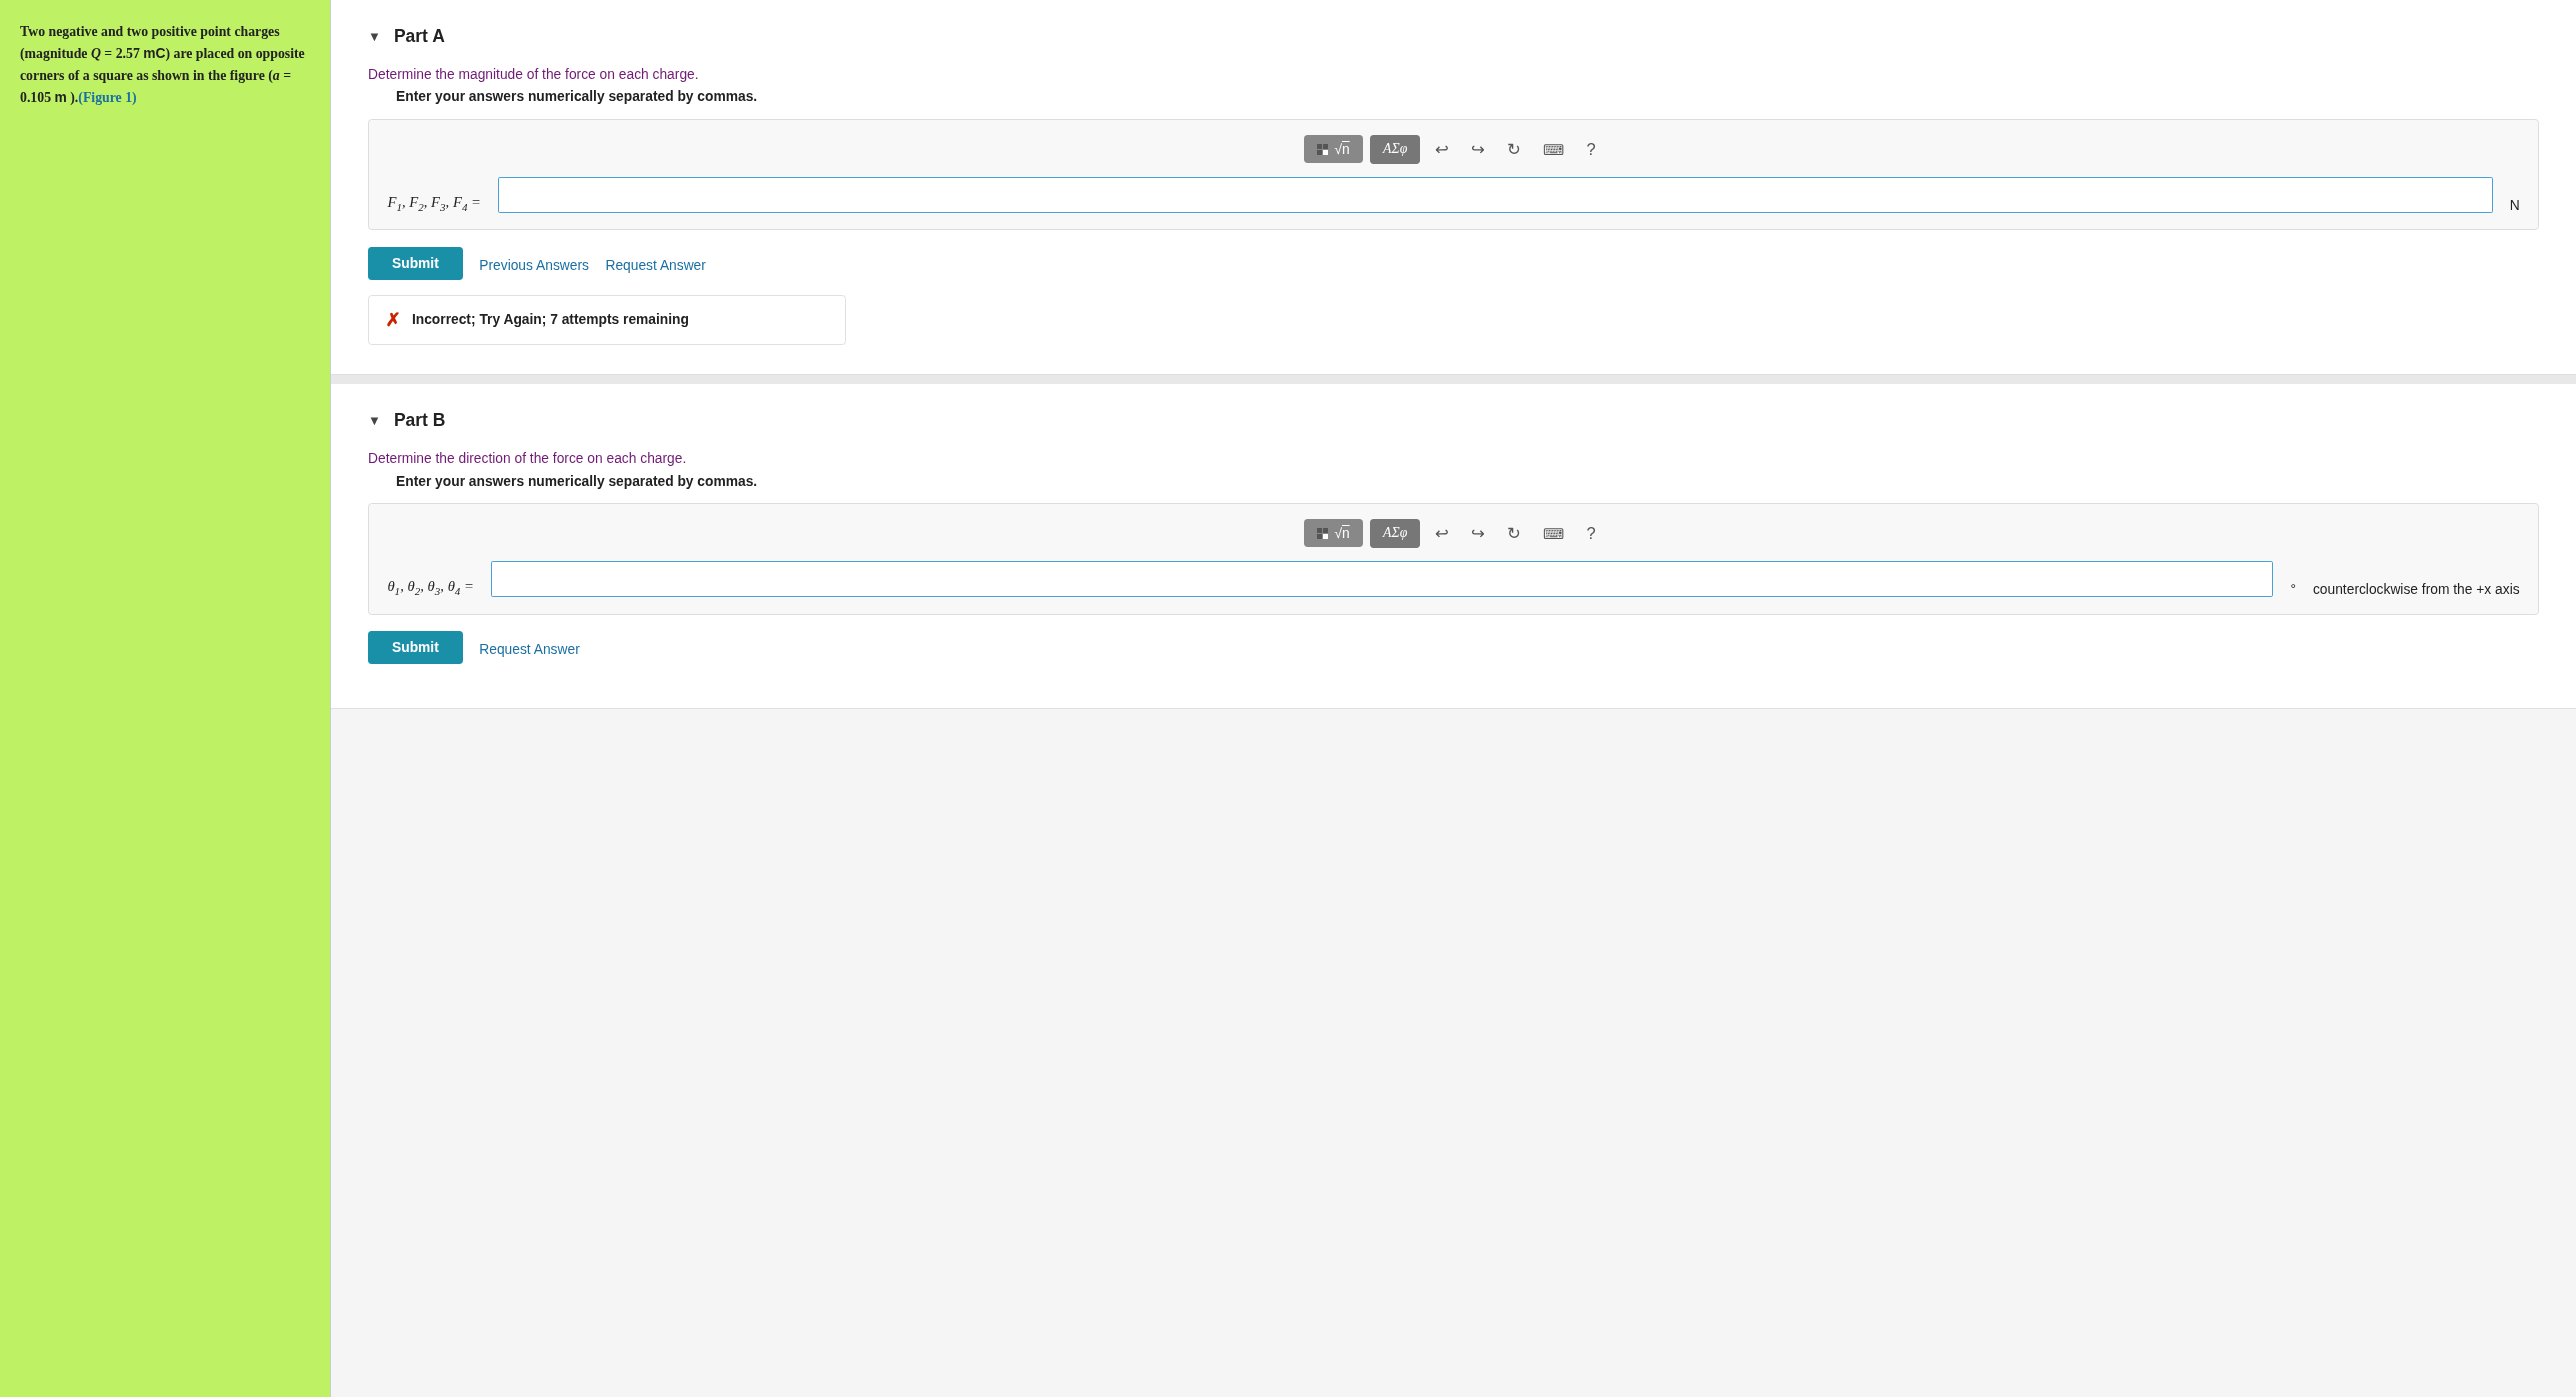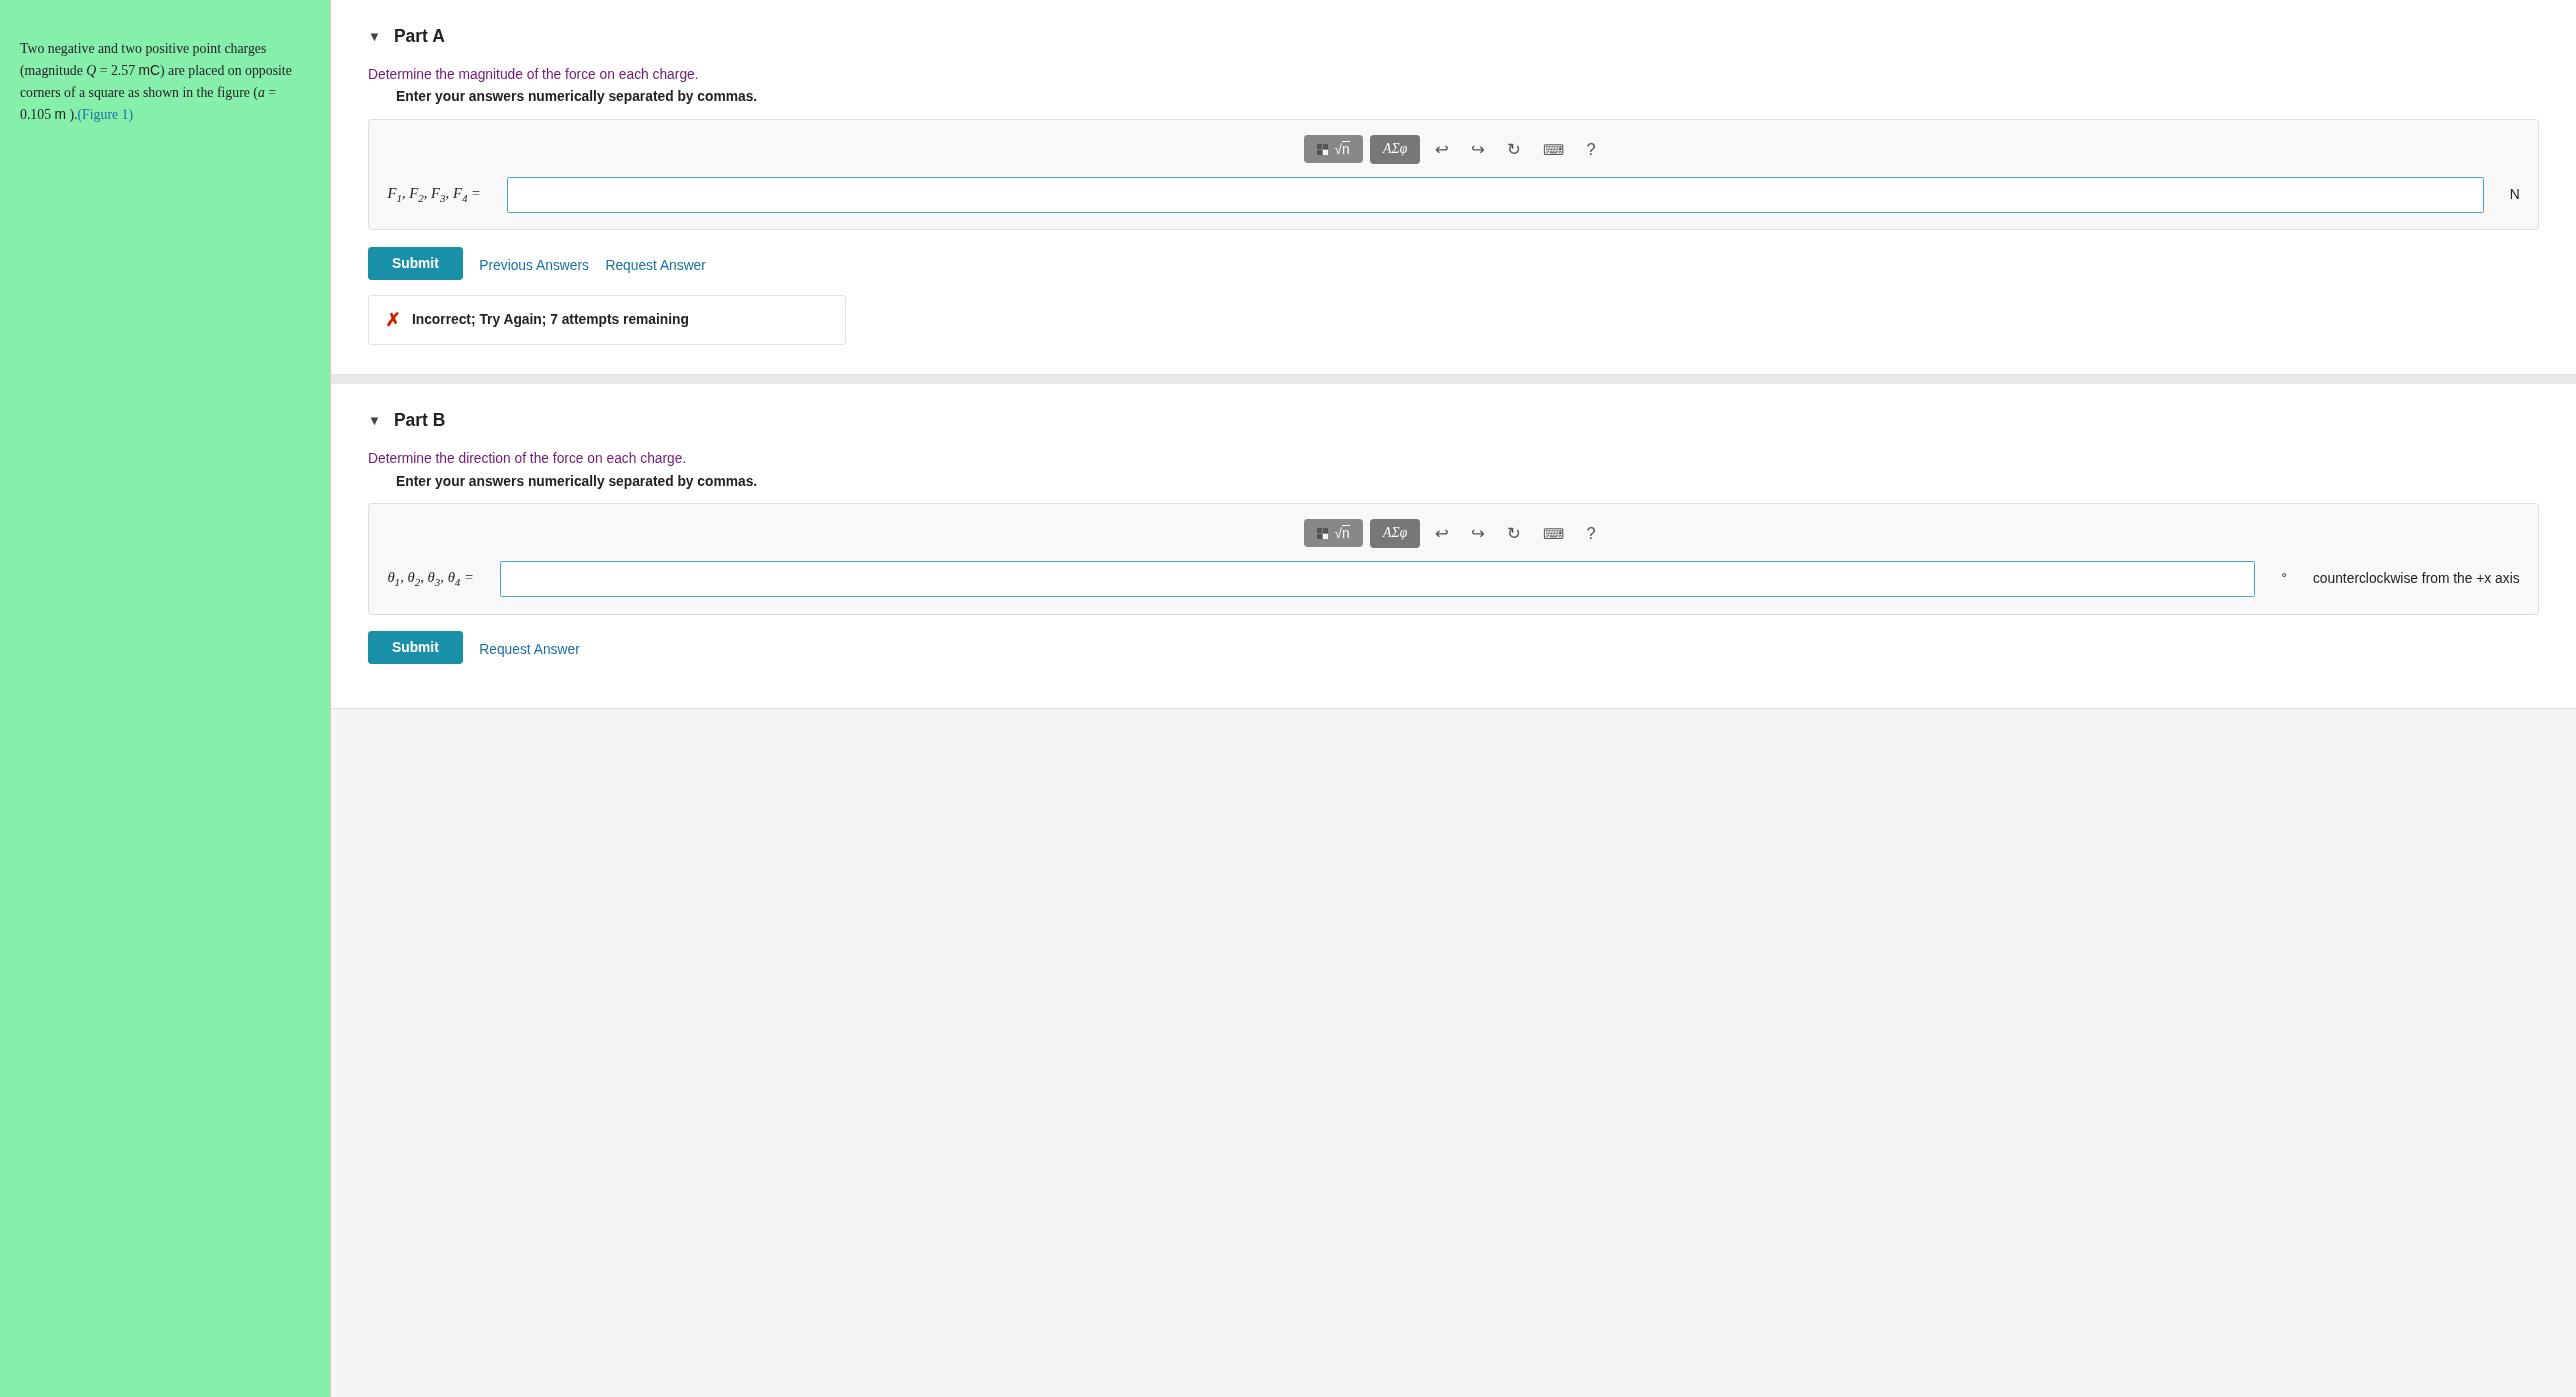--- a/index.html
+++ b/index.html
@@ -7,26 +7,27 @@
       font-family: Georgia, 'Times New Roman', serif;
       font-size: 14.7px;
       background: #f0f0f0;
       display: flex;
       min-height: 100vh;
     }
 
     .left-panel {
       width: 331px;
       min-width: 331px;
-      background: #86efac;
-      padding: 38px 20px;
+      background: #bef264;
+      padding: 21px 20px;
       font-size: 13.8px;
       line-height: 1.6;
       color: #222;
       border-right: 0.9px solid #ccc;
+      font-weight: bold;
     }
 
     .left-panel a {
       color: #1a6fa3;
       text-decoration: none;
     }
 
     .right-panel {
       flex: 1;
       background: #f5f5f5;
@@ -116,22 +117,22 @@
       background: transparent;
       border: none;
       cursor: pointer;
       font-size: 16.5px;
       color: #555;
       padding: 3.7px 7.4px;
     }
 
     .input-row {
       display: flex;
-      align-items: center;
-      gap: 26px;
+      align-items: flex-end;
+      gap: 17px;
     }
 
     .input-label {
       font-family: serif;
       font-style: italic;
       font-size: 14.7px;
       color: #222;
       white-space: nowrap;
     }
 

